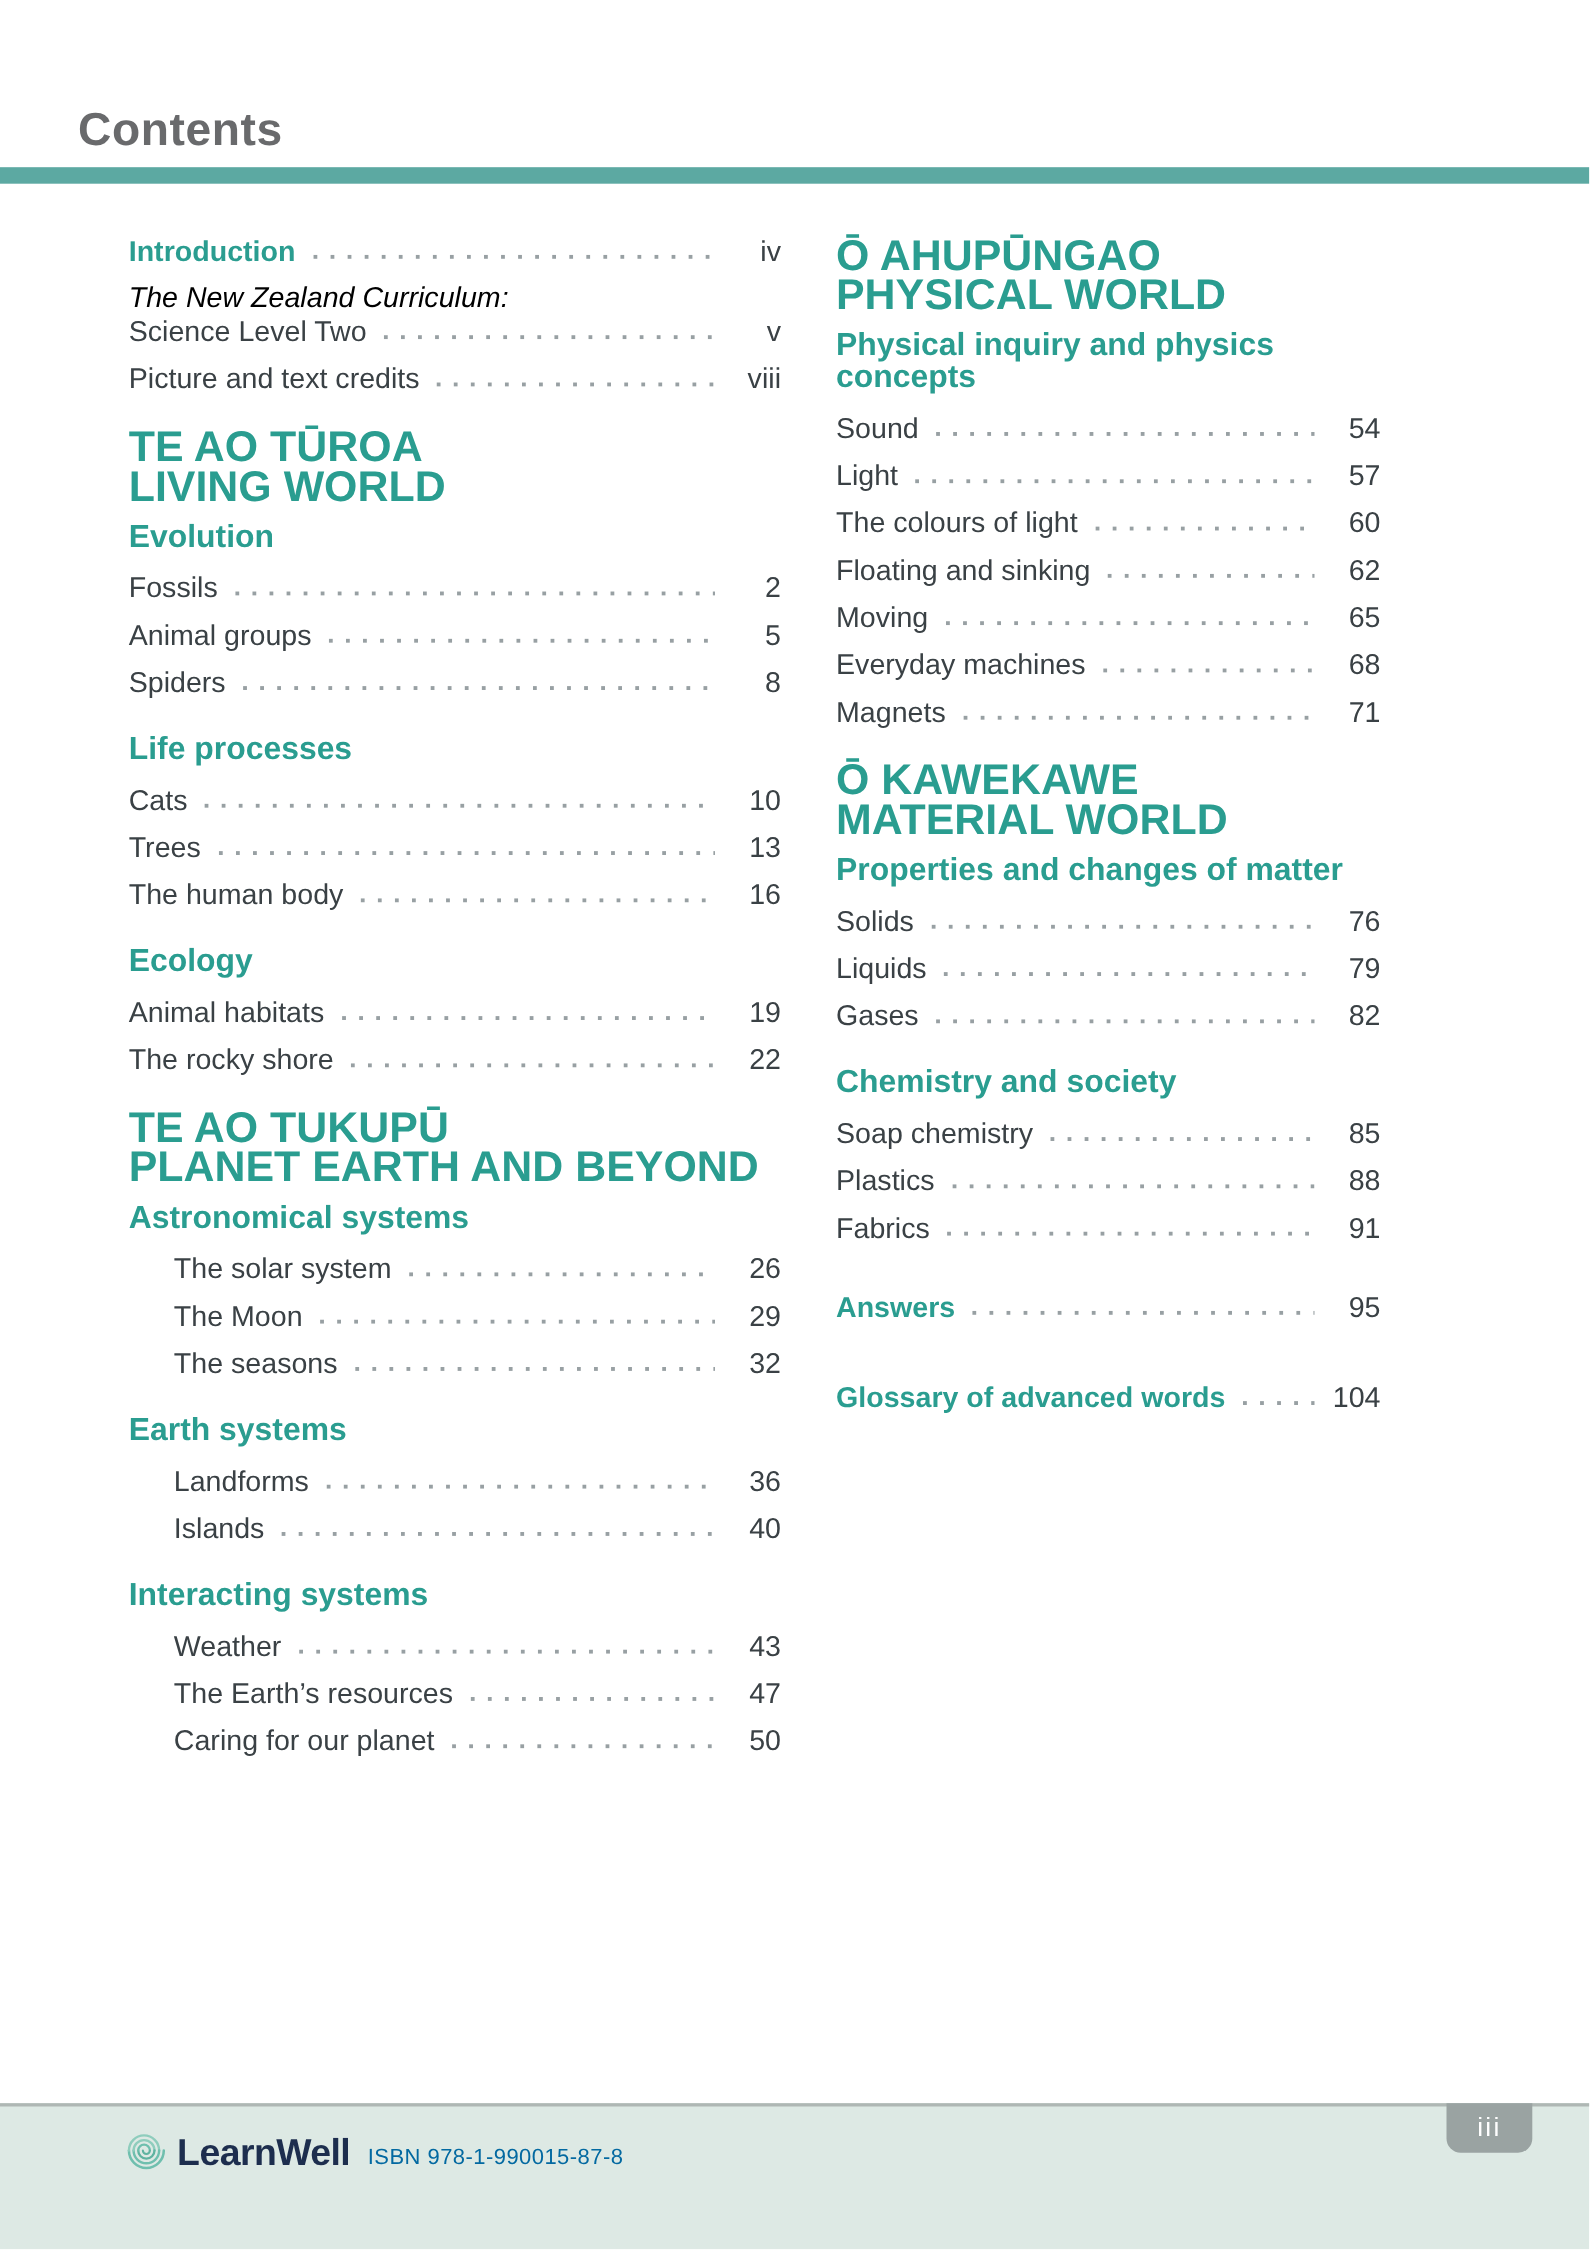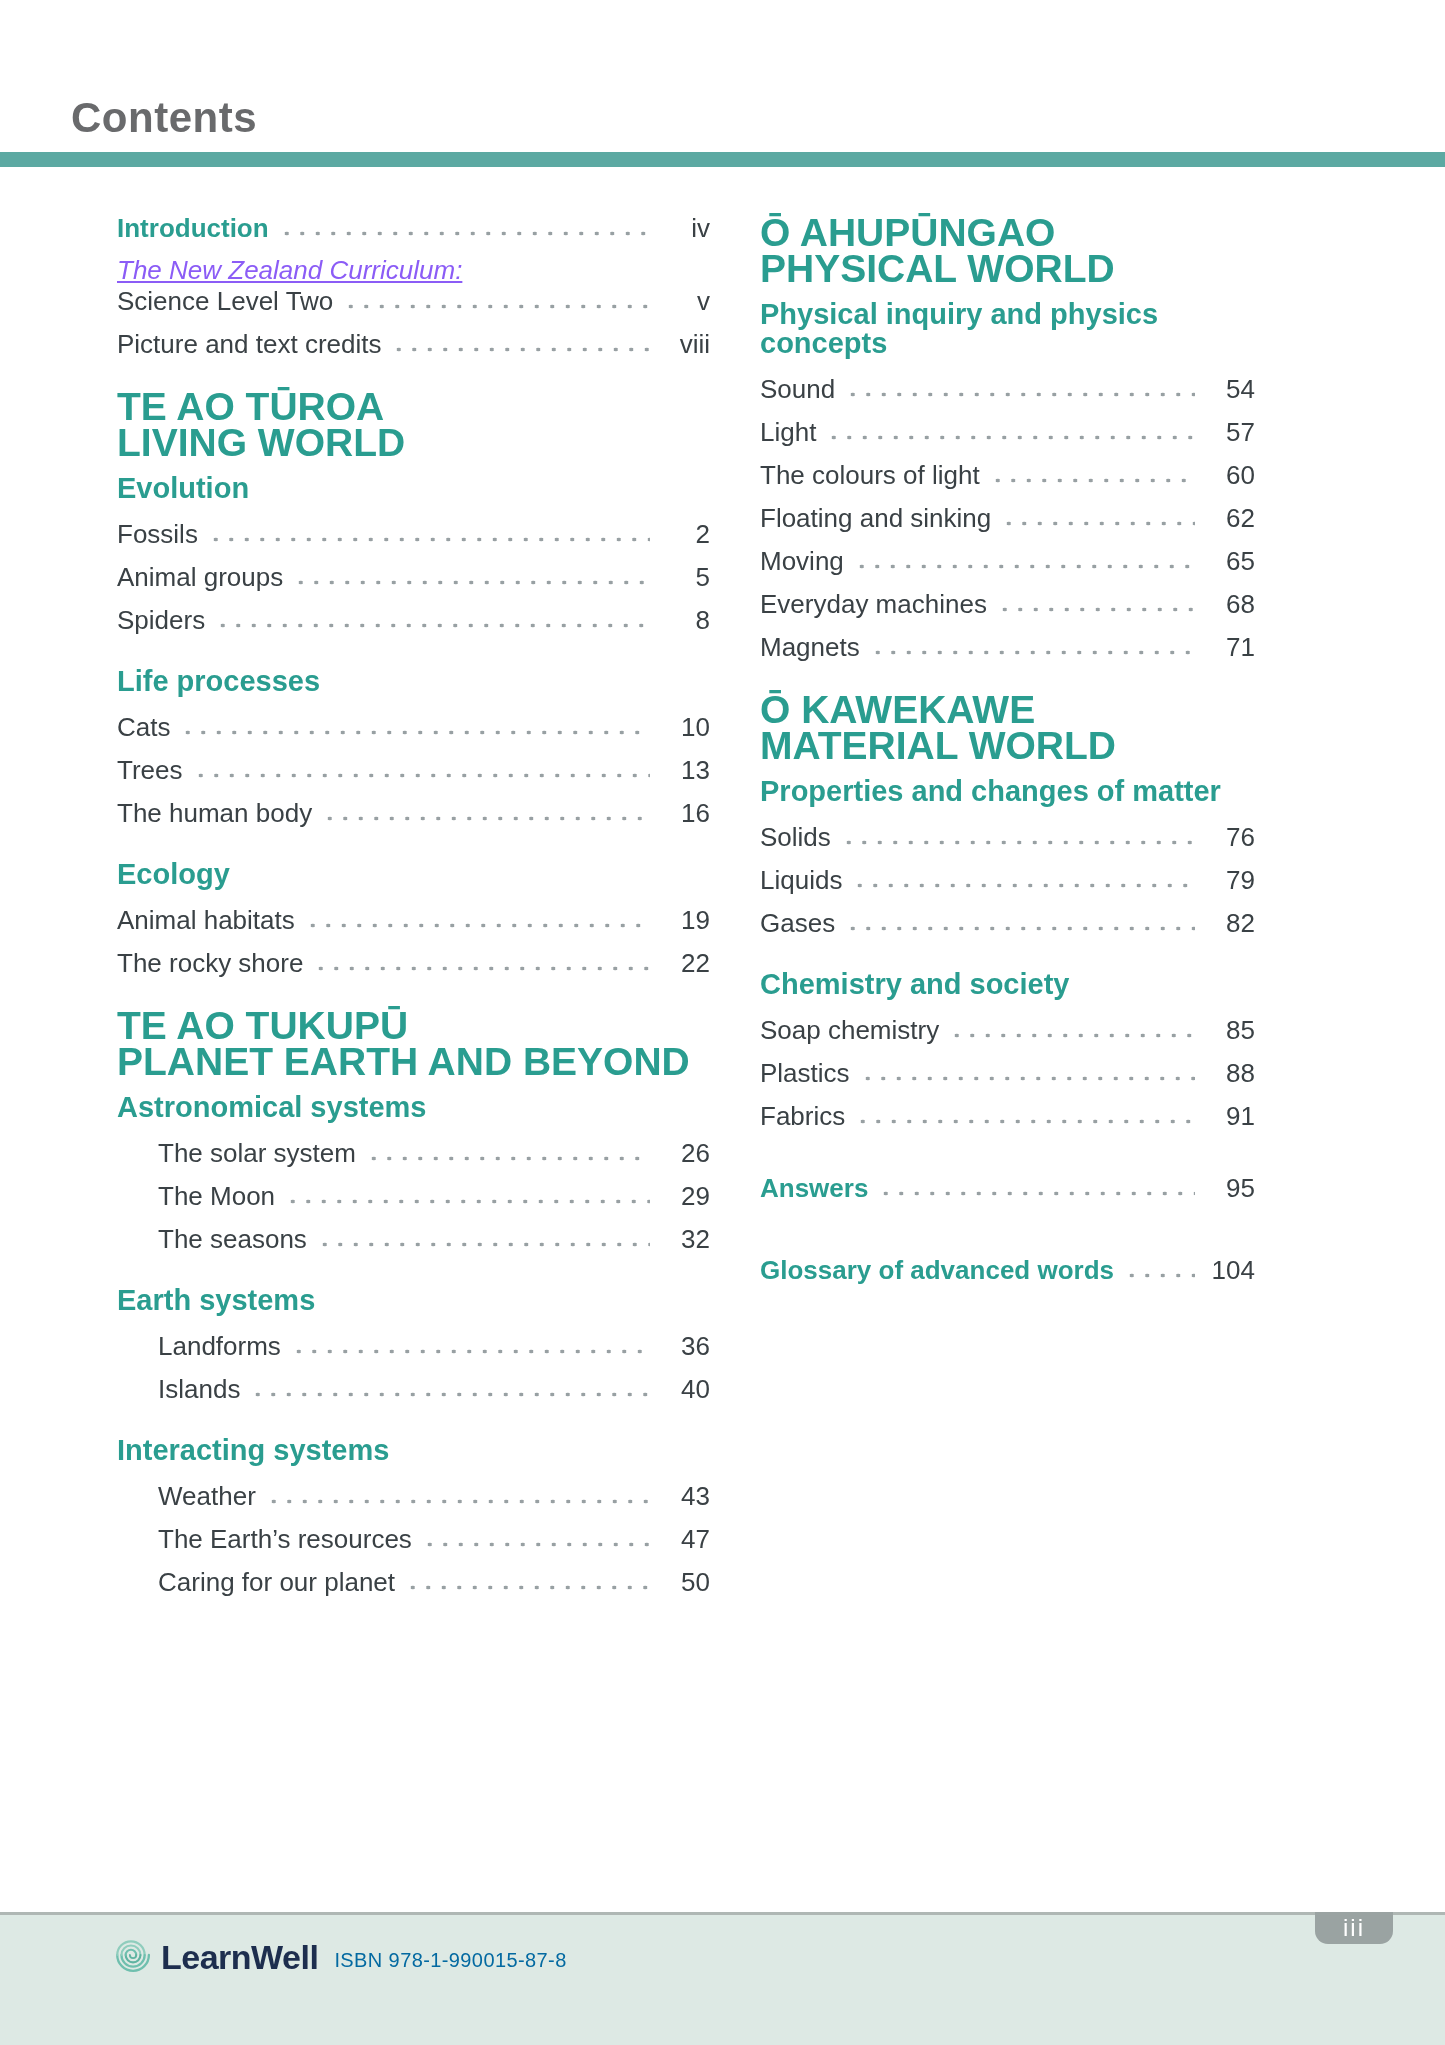--- a/index.html
+++ b/index.html
@@ -14,42 +14,42 @@
   .entry{display:flex;align-items:baseline;font-size:26px;line-height:26px;color:#3a4145;margin-top:17px;}
   .col-left > .entry:first-child{margin-top:0;}
   .label{white-space:nowrap;}
   .dots{flex:1 1 auto;height:7px;margin:0 6px 0 10px;
         background-image:radial-gradient(circle,#98a0a3 1.9px,transparent 2.1px);
         background-size:15.5px 7px;background-repeat:repeat-x;background-position:left center;}
   .pg{flex:0 0 54px;text-align:right;}
   .entry.accent .label{color:#2a9d90;font-weight:700;}
 
   .two-line{margin-top:16px;}
-  .two-line .l1{font-style:italic;font-size:26px;line-height:26px;color:#8b5cf6;text-decoration:underline;}
+  .two-line .l1{font-style:italic;font-size:26px;line-height:26px;color:#000000;}
   .two-line .entry{margin-top:5px;}
 
   .part{margin-top:32px;font-size:39px;line-height:36px;font-weight:700;color:#2a9d90;}
   .col-right > .part:first-child{margin-top:0;}
   .group{margin-top:34px;}
   .part + .group{margin-top:13px;}
   .group-h{margin:0;font-size:29px;line-height:29px;font-weight:700;color:#2a9d90;}
   .group .entry{margin-top:17px;}
   .group-h + .entry{margin-top:18px;}
   .group.indent .entry{padding-left:41px;}
 
   .solo{margin-top:46px;}
   .solo + .solo{margin-top:56px;}
   .solo .entry{margin-top:0;}
 
   .footer{position:absolute;left:0;bottom:0;width:100%;height:133px;background:#dde9e4;
           border-top:3px solid #afb7b4;box-sizing:border-box;}
   .brand{position:absolute;left:113px;top:21px;display:flex;align-items:center;}
   .brand-name{margin-left:10px;font-size:34px;font-weight:600;color:#1d2e4e;letter-spacing:-0.5px;}
   .isbn{margin-left:16px;padding-top:7px;font-size:20px;color:#0369a1;letter-spacing:.4px;}
-  .badge{position:absolute;top:-3px;right:52px;width:78px;height:32px;background:#9aa3a2;
+  .badge{position:absolute;top:-3px;right:52px;width:78px;height:45px;background:#9aa3a2;
          border-radius:0 0 13px 13px;display:flex;align-items:center;justify-content:center;
          color:#ffffff;font-size:24px;letter-spacing:2px;}
 </style>
 </head>
 <body>
 
 <div class="page">
 
   <h1 class="title">Contents</h1>
   <div class="bar"></div>

